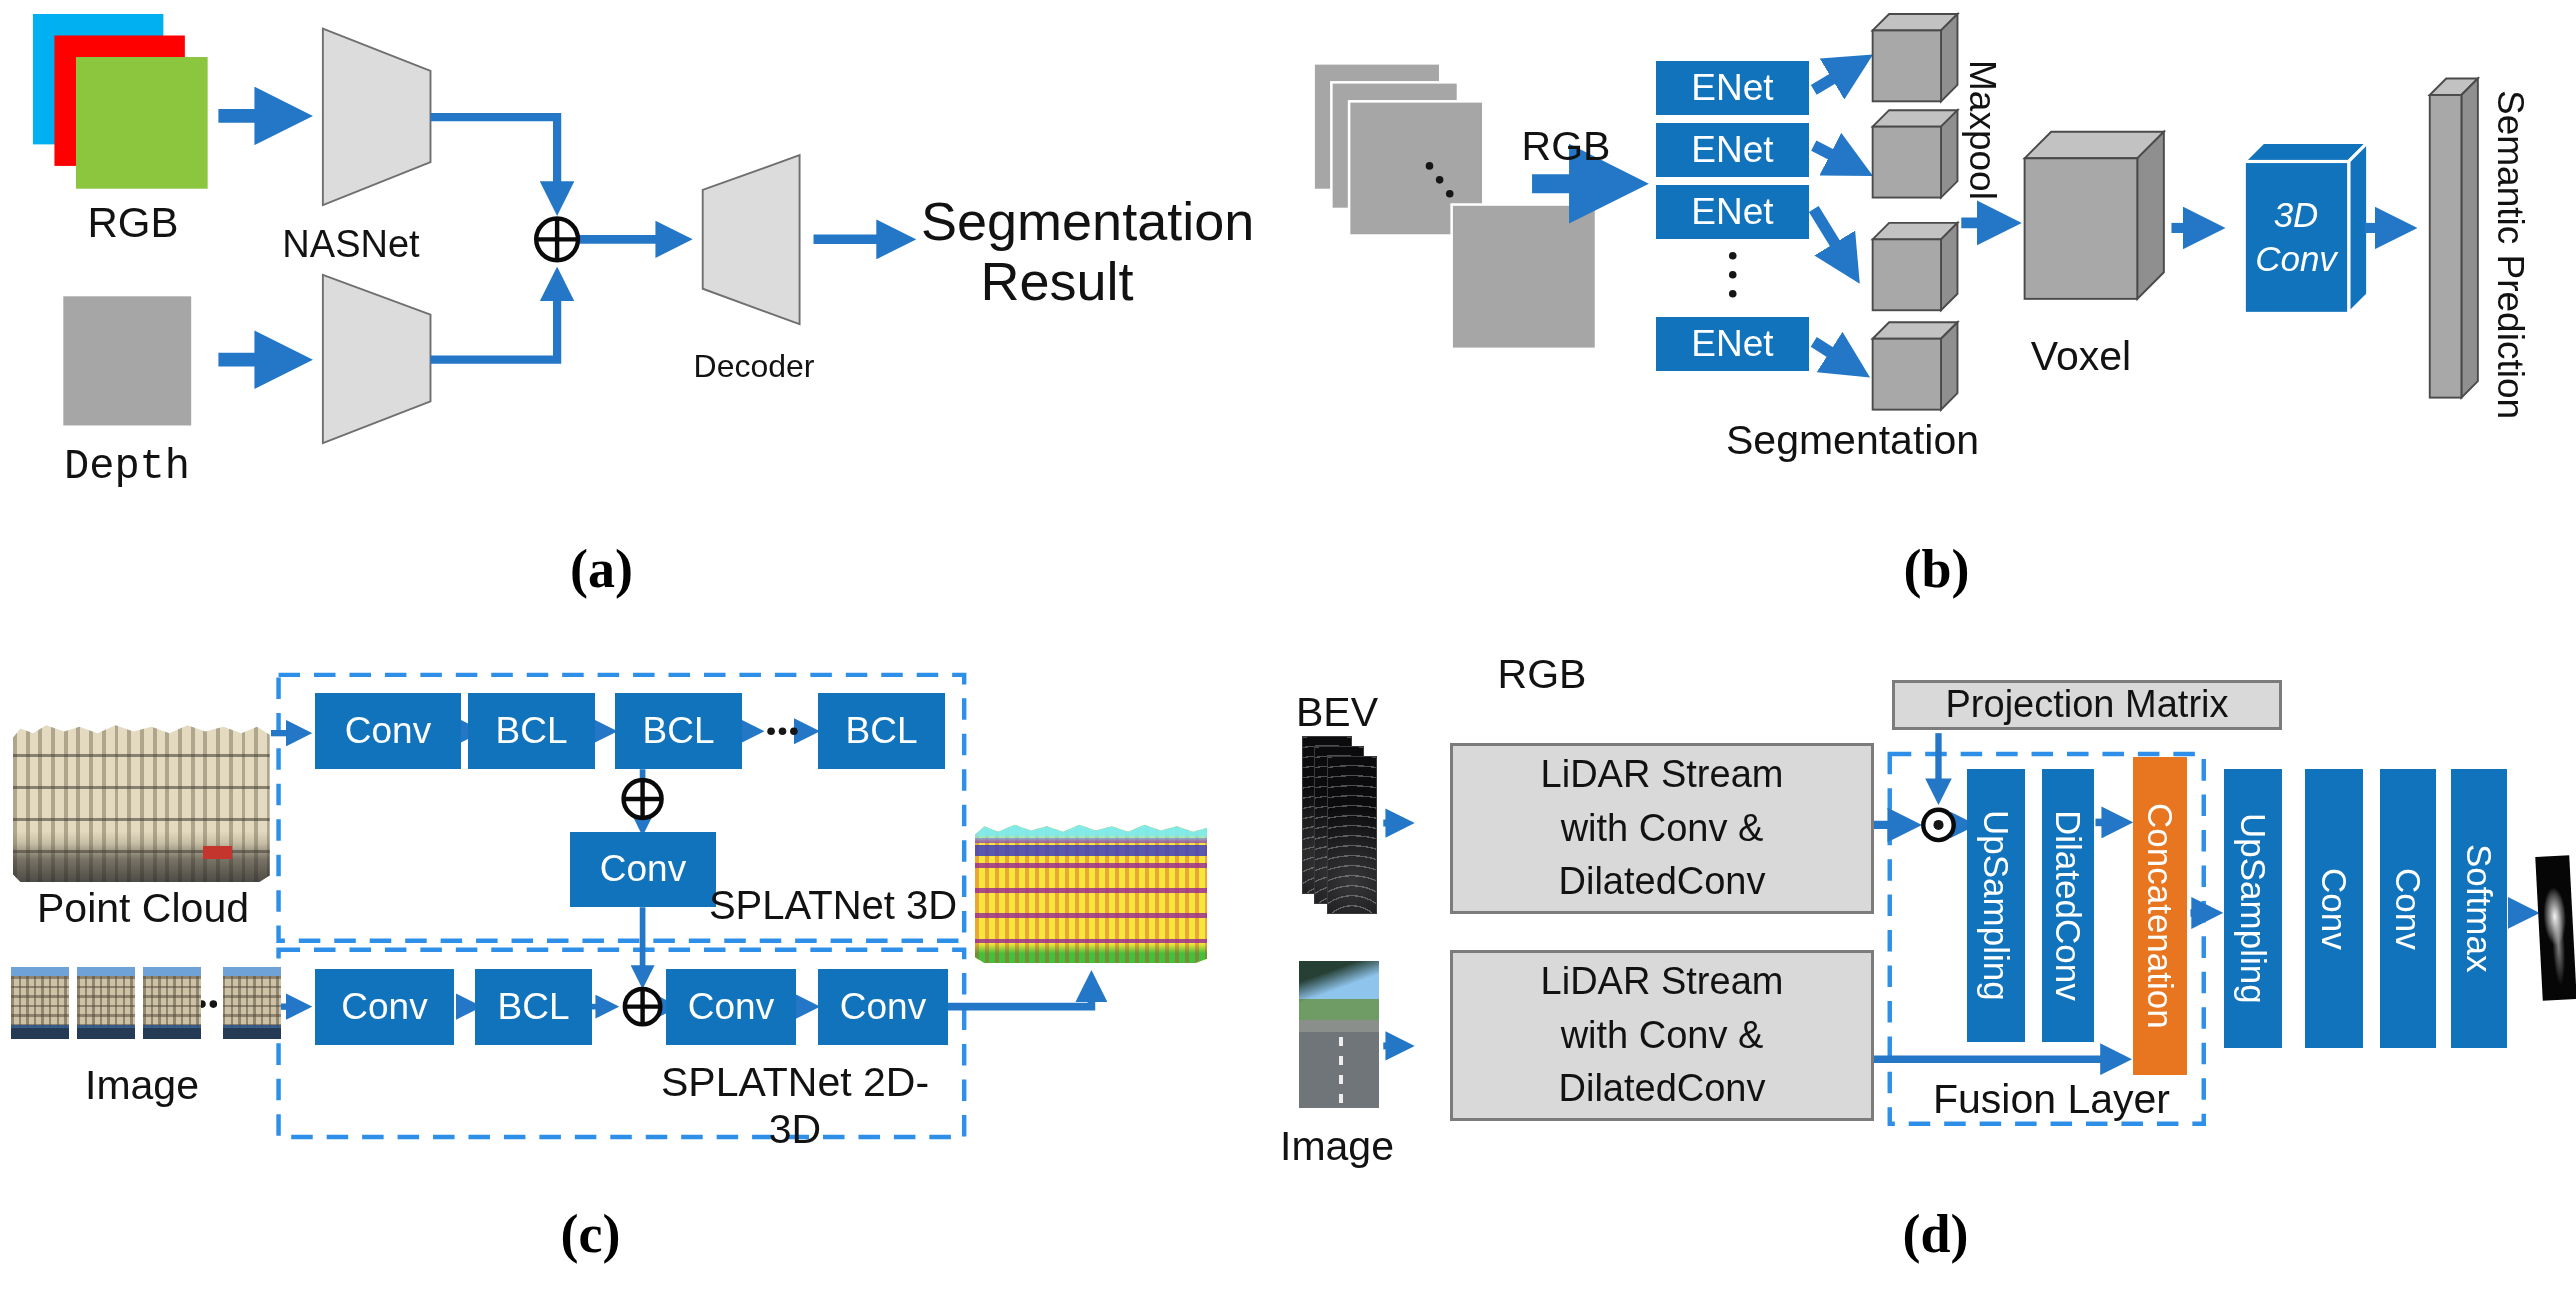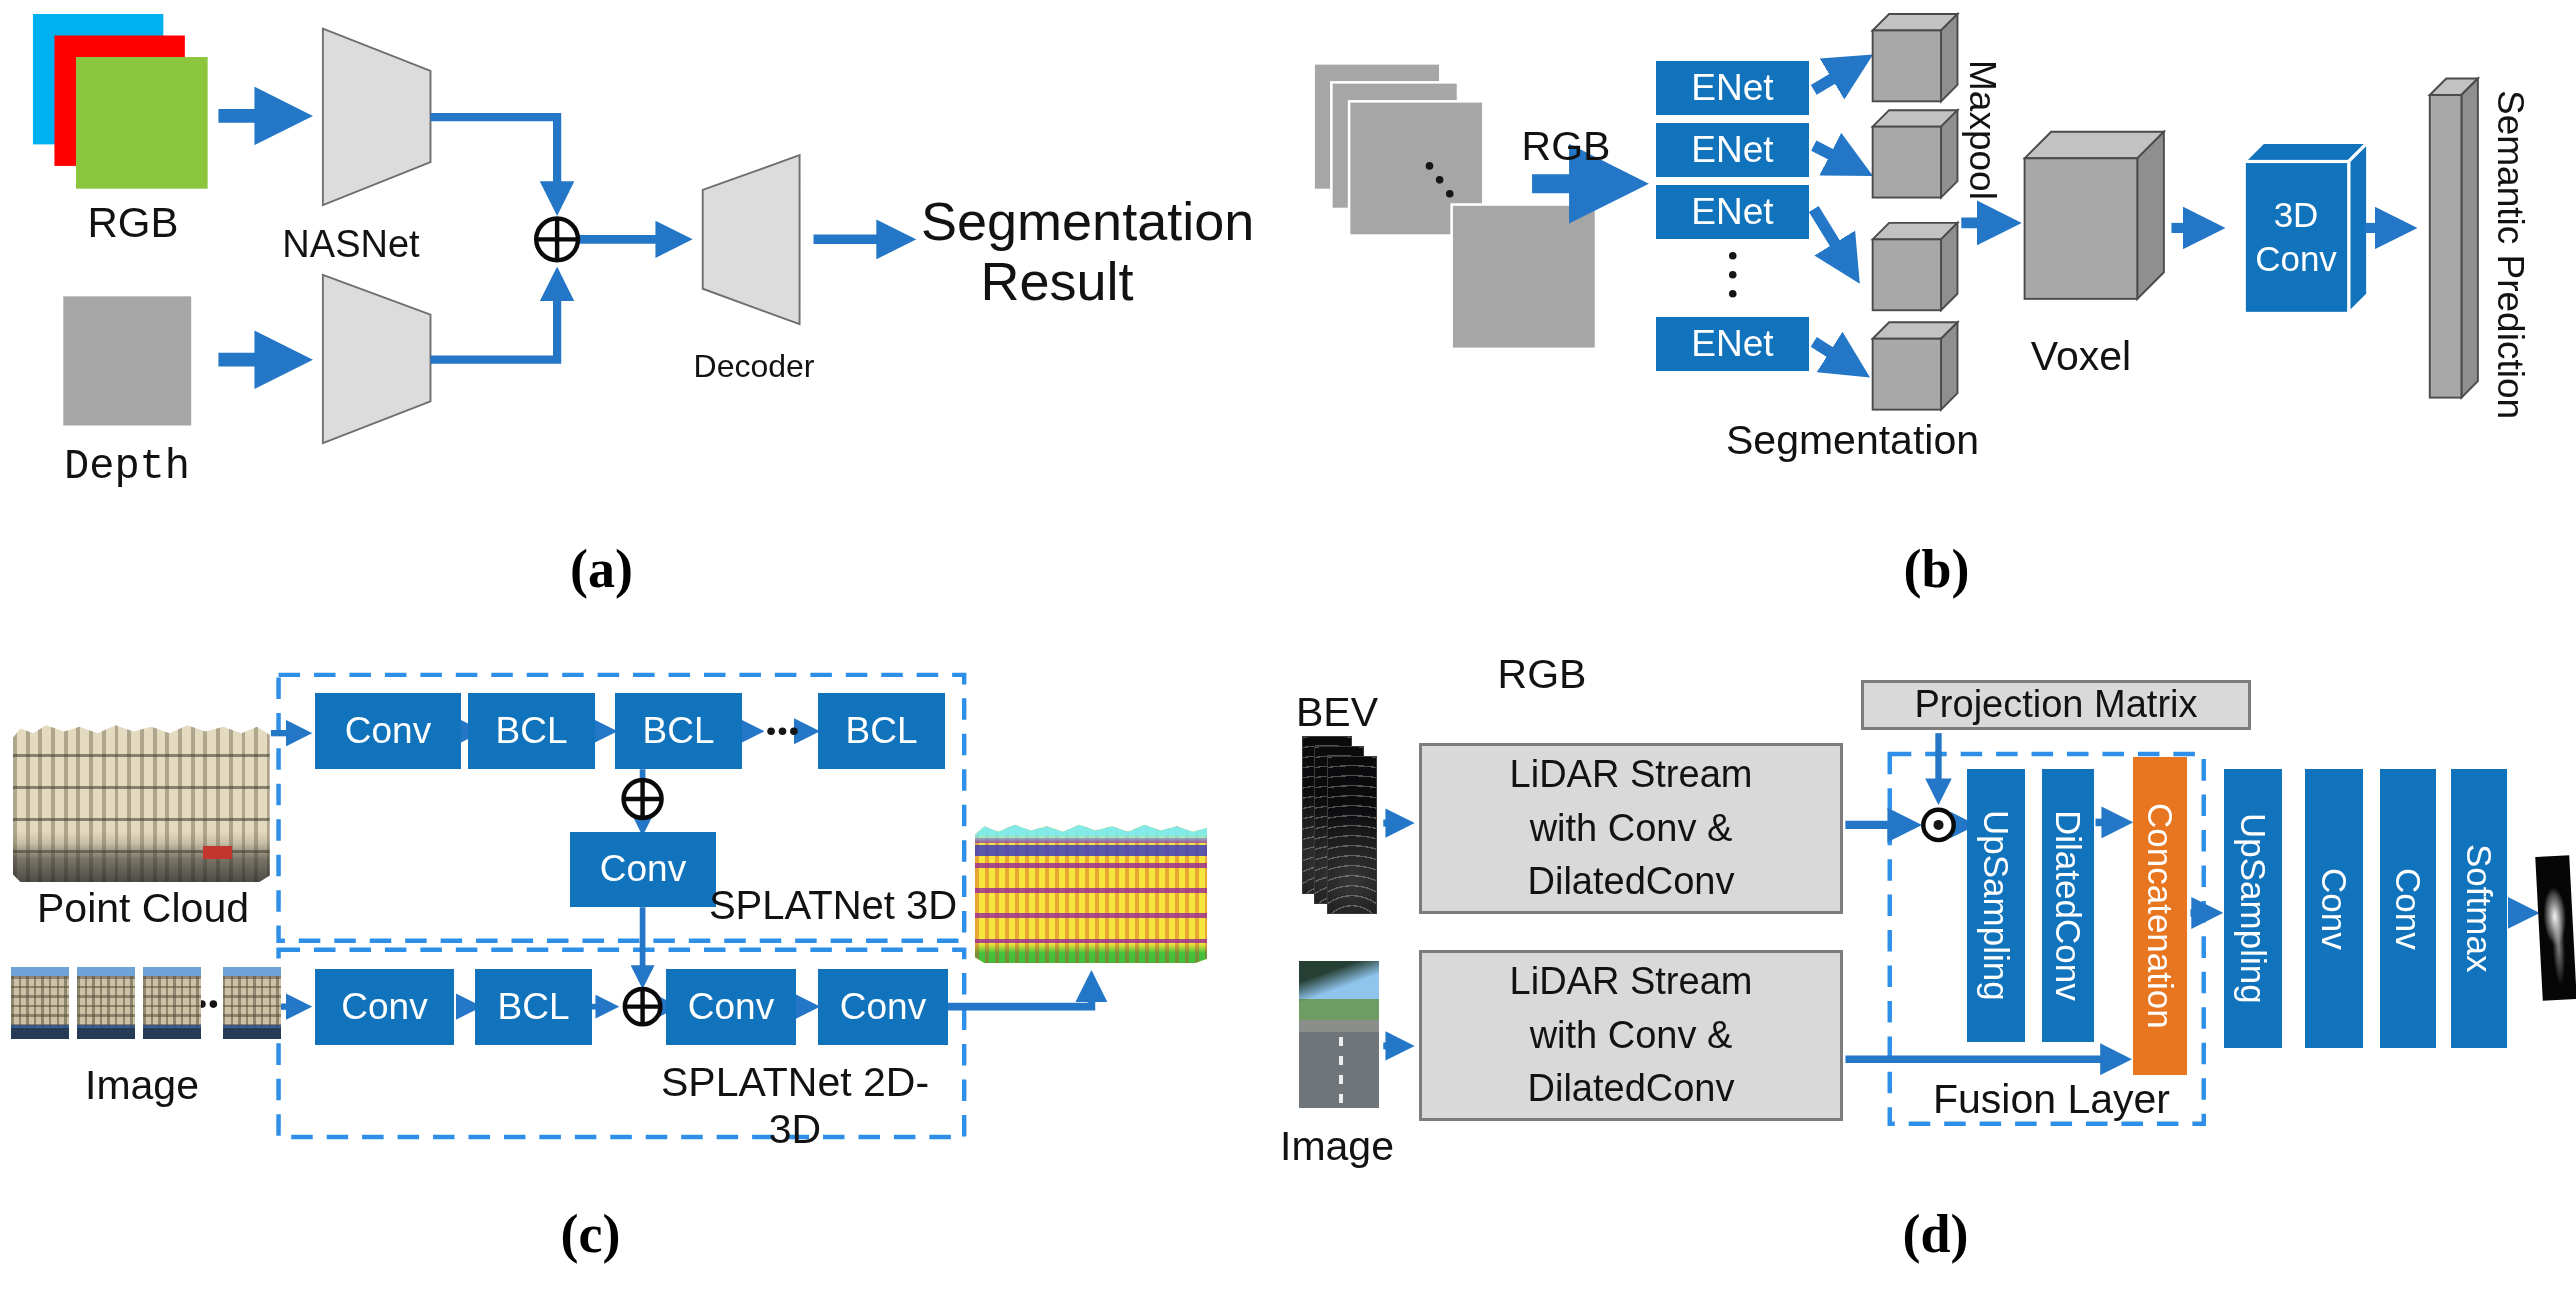--- a/index.html
+++ b/index.html
@@ -1,31 +1,31 @@
 <!DOCTYPE html>
 <html style="--box-blue: #1173BC; --arrow-blue: #2377C6; --dashed-blue: #2E8FE8; --orange: #E8751F; --gray-fill: #D9D9D9; --gray-border: #7C7C7C; --trap-fill: #DCDCDC; --square-gray: #A6A6A6; --cube-front: #A8A8A8; --cube-top: #C2C2C2; --cube-side: #8F8F8F; --rgb-cyan: #00B0F0; --rgb-red: #FF0000; --rgb-green: #8CC63F;font-size:10px"><head>
 <meta charset="utf-8">
 <style>
   html,body{margin:0;padding:0;background:#ffffff;}
   .canvas{position:relative;width:2576px;height:1296px;background:#fff;overflow:hidden;
           font-family:"Liberation Sans",sans-serif;color:#121212;}
   .canvas svg.layer{position:absolute;left:0;top:0;width:2576px;height:1296px;}
-  .abs{position:absolute;}
+  .abs{position:absolute;font-style:italic;}
   
   .lbl{position:absolute;font-size:39px;line-height:1.15;text-align:center;white-space:pre-line;color:#121212;}
   .plabel{position:absolute;font-family:"Liberation Serif",serif;font-weight:700;font-size:54px;text-align:center;color:#000;}
   .bbox{position:absolute;background:var(--box-blue);color:#fff;display:flex;align-items:center;justify-content:center;
         font-size:37px;text-align:center;white-space:pre-line;line-height:1.2;}
   .obox{background:var(--orange);}
   .vert{writing-mode:vertical-rl;}
   .vlbl{position:absolute;writing-mode:vertical-rl;display:flex;align-items:center;justify-content:center;
         font-size:37px;color:#121212;text-align:center;}
   .gbox{position:absolute;background:var(--gray-fill);border:3.2px solid var(--gray-border);
         display:flex;align-items:center;justify-content:center;font-size:38px;line-height:1.42;
-        text-align:center;white-space:pre-line;color:#121212;}
+        text-align:center;white-space:pre-line;color:#121212;margin-left:31px;}
   
   .arrow{fill:none;stroke:var(--arrow-blue);marker-end:url(#ah);}
   .sline{fill:none;stroke:var(--arrow-blue);}
   .ahp{fill:var(--arrow-blue);}
   .dashbox{fill:none;stroke:var(--dashed-blue);stroke-width:7;stroke-dasharray:34 22;}
   .trap{fill:var(--trap-fill);stroke:#6F6F6F;stroke-width:3;}
   .sq{fill:var(--square-gray);stroke:#ffffff;stroke-width:4;}
   .cube-f{fill:var(--cube-front);stroke:#4A4A4A;stroke-width:3;}
   .cube-t{fill:var(--cube-top);stroke:#4A4A4A;stroke-width:3;}
   .cube-s{fill:var(--cube-side);stroke:#4A4A4A;stroke-width:3;}

